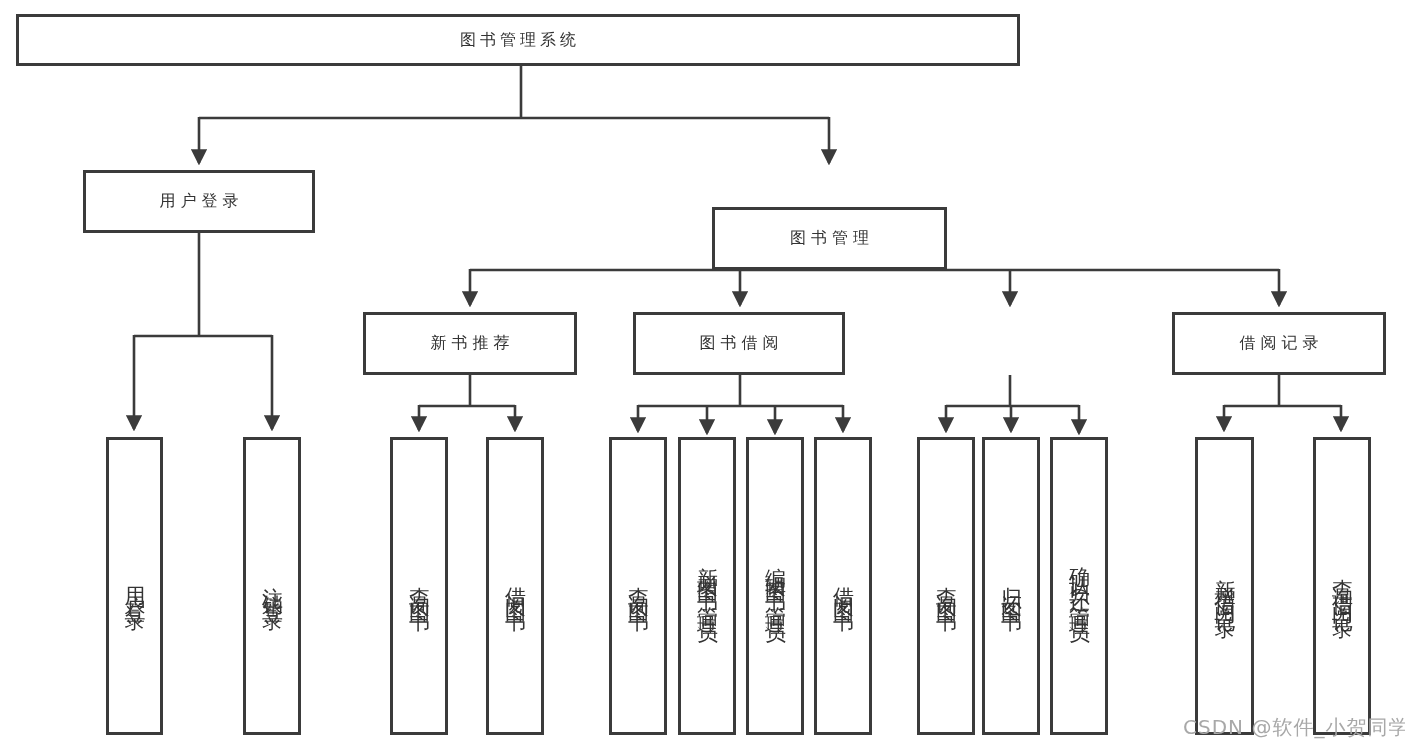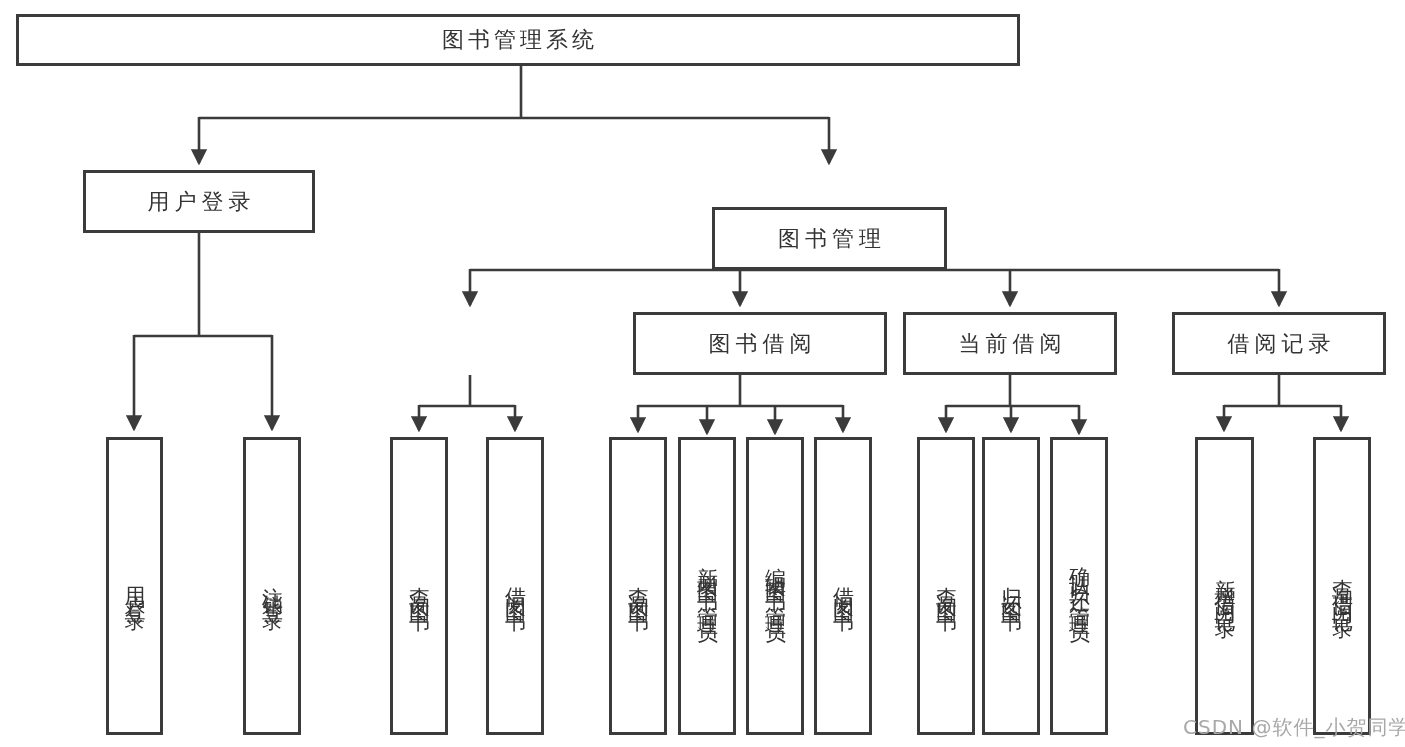--- a/index.html
+++ b/index.html
@@ -35,21 +35,21 @@
     box-sizing: border-box;
     background: var(--box-bg, #ffffff);
     border: 3px solid var(--line, #3b3b3b);
     color: var(--text, #333333);
     display: flex;
     align-items: center;
     justify-content: center;
     z-index: 2;
   }
   .h-label {
-    font-size: 22px;
+    font-size: 16px;
     letter-spacing: 5px;
     text-indent: 5px;
     white-space: nowrap;
   }
   .root-box .h-label {
     letter-spacing: 4px;
     text-indent: 4px;
   }
   .v-label {
     writing-mode: vertical-lr;
@@ -122,25 +122,25 @@
     <span class="h-label">图书管理系统</span>
   </div>
 
   <div class="box" style="left:83px; top:170px; width:232px; height:63px;">
     <span class="h-label">用户登录</span>
   </div>
   <div class="box" style="left:712px; top:170px; width:235px; height:63px;margin-top:37px;">
     <span class="h-label">图书管理</span>
   </div>
 
-  <div class="box" style="left:633px; top:312px; width:254px; height:63px;">
+  <div class="box" style="left:363px; top:312px; width:214px; height:63px;">
+    <span class="h-label">新书推荐</span>
+  </div>
+  <div class="box" style="left:633px; top:312px; width:212px; height:63px;">
     <span class="h-label">图书借阅</span>
-  </div>
-  <div class="box" style="left:903px; top:312px; width:214px; height:63px;">
-    <span class="h-label">当前借阅</span>
   </div>
   <div class="box" style="left:1172px; top:312px; width:214px; height:63px;">
     <span class="h-label">借阅记录</span>
   </div>
 
   <div class="box" style="left:106px; top:437px; width:57px; height:298px;">
     <span class="v-label">用户登录</span>
   </div>
   <div class="box" style="left:243px; top:437px; width:58px; height:298px;">
     <span class="v-label">注销登录</span>

